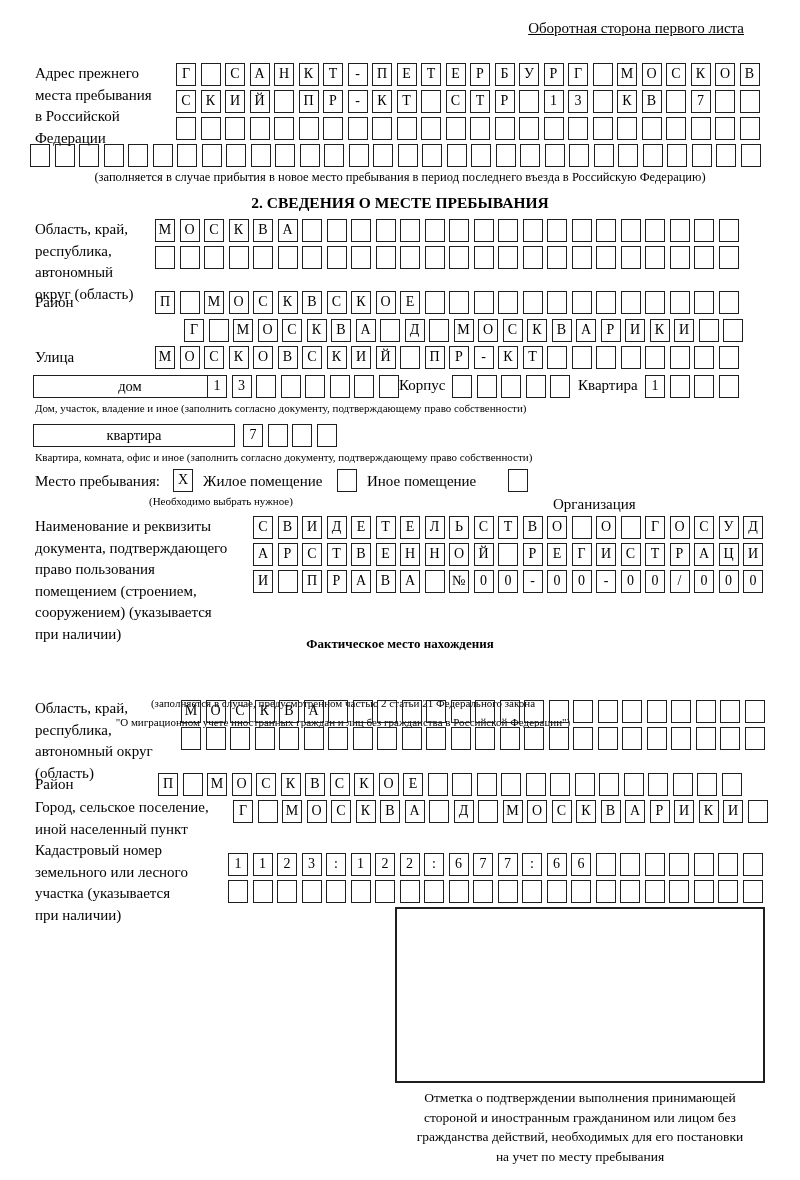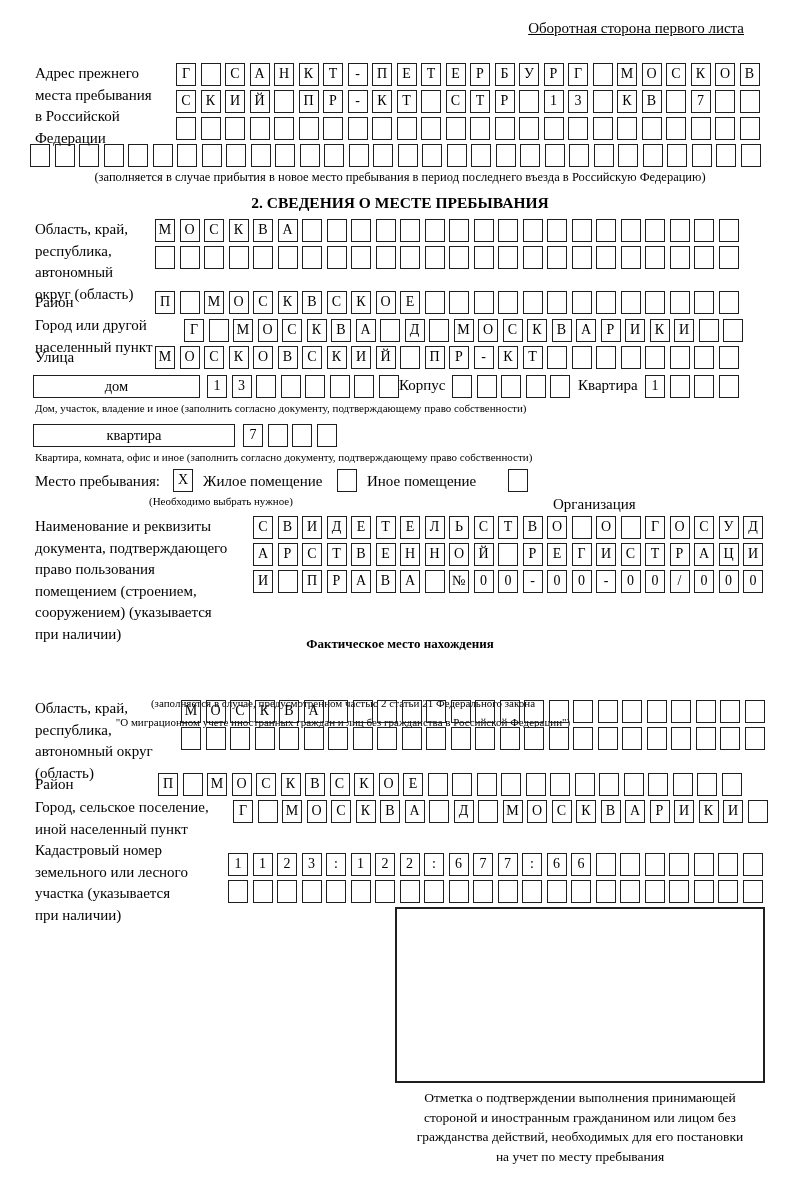--- a/index.html
+++ b/index.html
@@ -223,22 +223,20 @@
       <span class="cbox"></span>
       <span class="cbox"></span>
       <span class="cbox"></span>
       <span class="cbox"></span>
       <span class="cbox"></span>
       <span class="cbox"></span>
       <span class="cbox"></span>
       <span class="cbox"></span>
     </div>
 
-  <div class="abs label lines" style="left:35px;top:315px;">Город или другой
-населенный пункт</div>
   <div class="boxrow" style="left:184px;top:319px;">
       <span class="cbox">Г</span>
       <span class="cbox"></span>
       <span class="cbox">М</span>
       <span class="cbox">О</span>
       <span class="cbox">С</span>
       <span class="cbox">К</span>
       <span class="cbox">В</span>
       <span class="cbox">А</span>
       <span class="cbox"></span>
@@ -279,21 +277,21 @@
       <span class="cbox"></span>
       <span class="cbox"></span>
       <span class="cbox"></span>
       <span class="cbox"></span>
       <span class="cbox"></span>
       <span class="cbox"></span>
       <span class="cbox"></span>
       <span class="cbox"></span>
     </div>
 
-  <div class="fieldbox" style="left:33px;top:375px;width:167px;">дом</div>
+  <div class="fieldbox" style="left:33px;top:375px;width:194px;">дом</div>
   <div class="boxrow" style="left:207px;top:375px;">
       <span class="cbox">1</span>
       <span class="cbox">3</span>
       <span class="cbox"></span>
       <span class="cbox"></span>
       <span class="cbox"></span>
       <span class="cbox"></span>
       <span class="cbox"></span>
       <span class="cbox"></span>
     </div>

